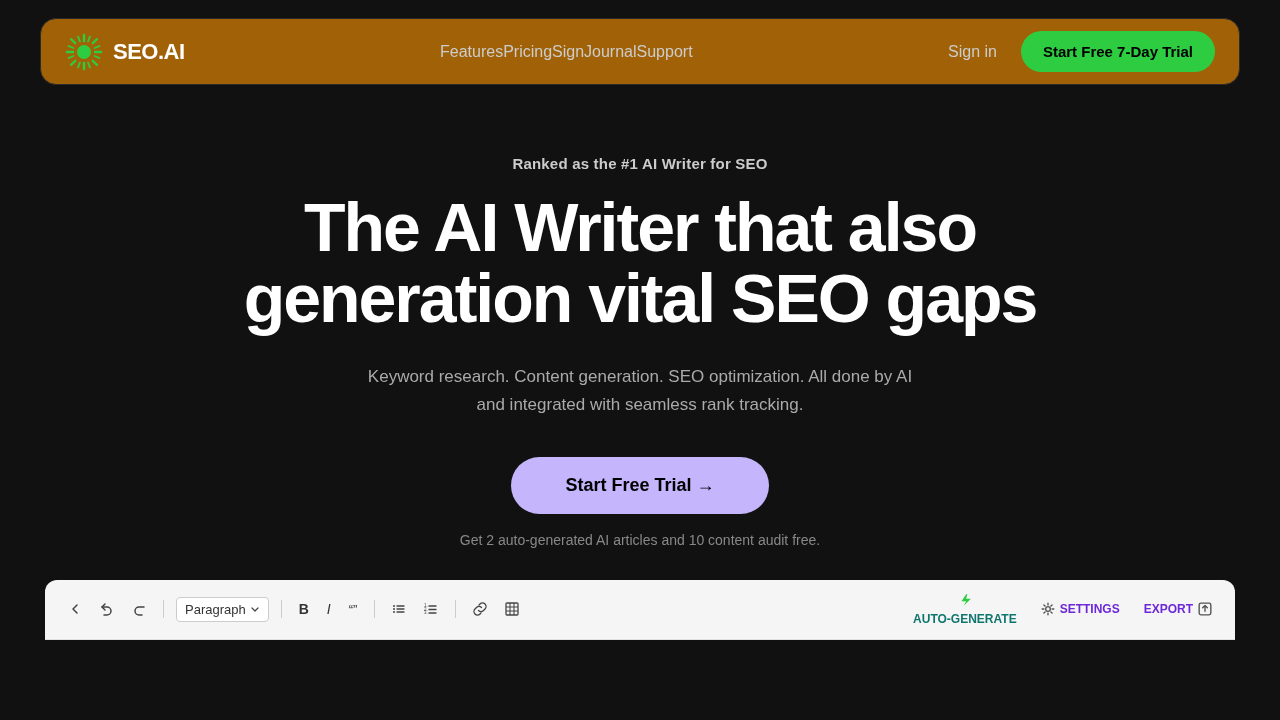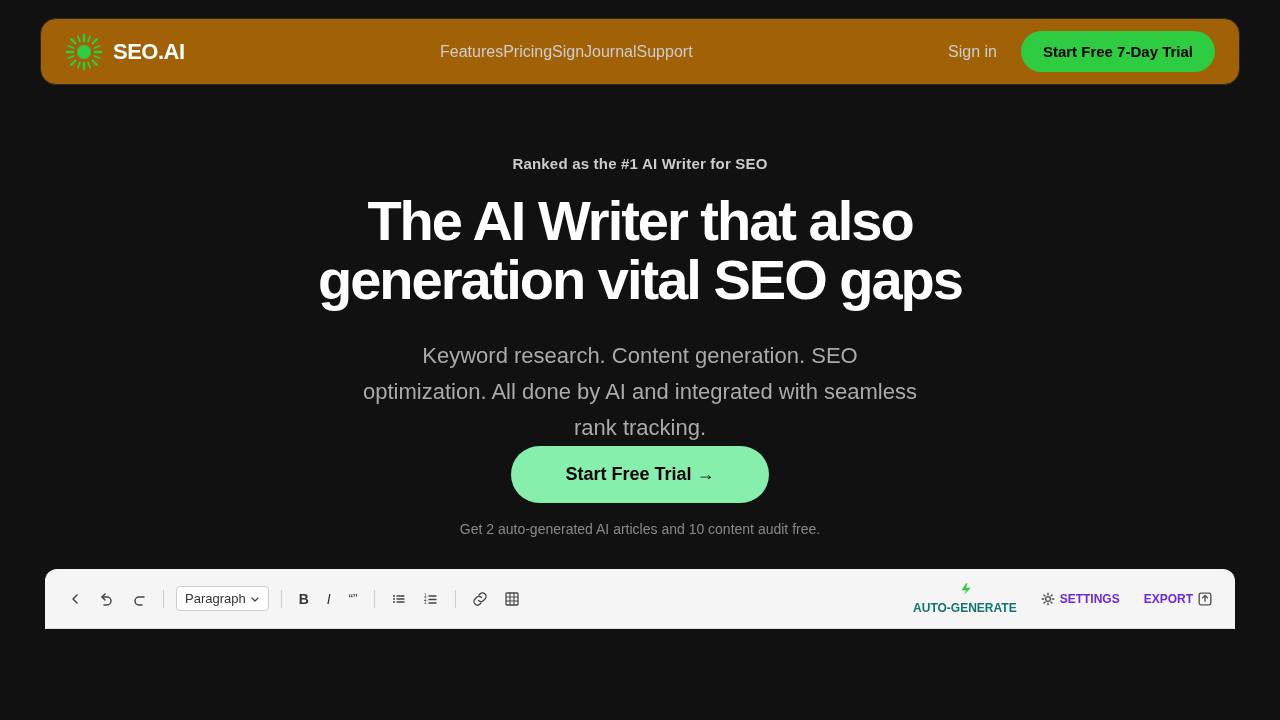--- a/index.html
+++ b/index.html
@@ -98,38 +98,39 @@
 
     .hero-badge {
       font-size: 15px;
       font-weight: 600;
       color: #cccccc;
       margin-bottom: 20px;
       letter-spacing: 0.2px;
     }
 
     .hero-title {
-      font-size: 56px;
+      font-size: 68px;
       font-weight: 900;
       line-height: 1.05;
       color: #ffffff;
       max-width: 1000px;
       margin-bottom: 28px;
       letter-spacing: -2px;
     }
 
     .hero-subtitle {
-      font-size: 22px;
+      font-size: 17px;
       color: #aaaaaa;
       max-width: 560px;
       line-height: 1.65;
+      margin-bottom: 38px;
     }
 
     .hero-cta {
-      background-color: #86efac;
+      background-color: #c4b5fd;
       color: #000000;
       font-size: 18px;
       font-weight: 700;
       padding: 18px 54px;
       border-radius: 50px;
       border: none;
       cursor: pointer;
       margin-bottom: 18px;
     }
 

